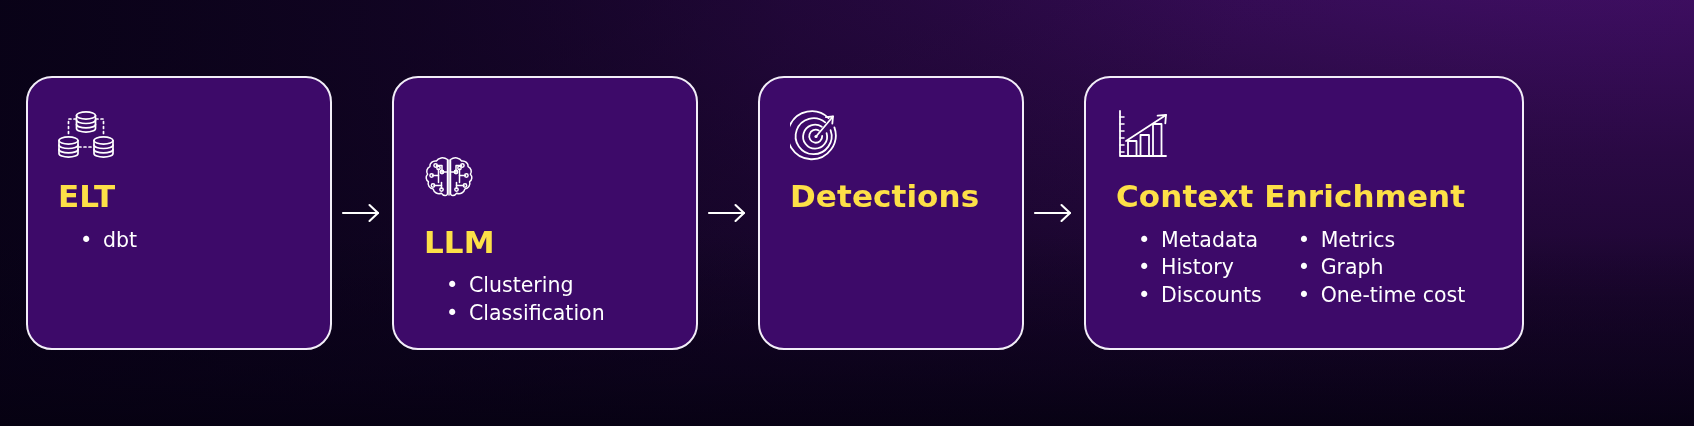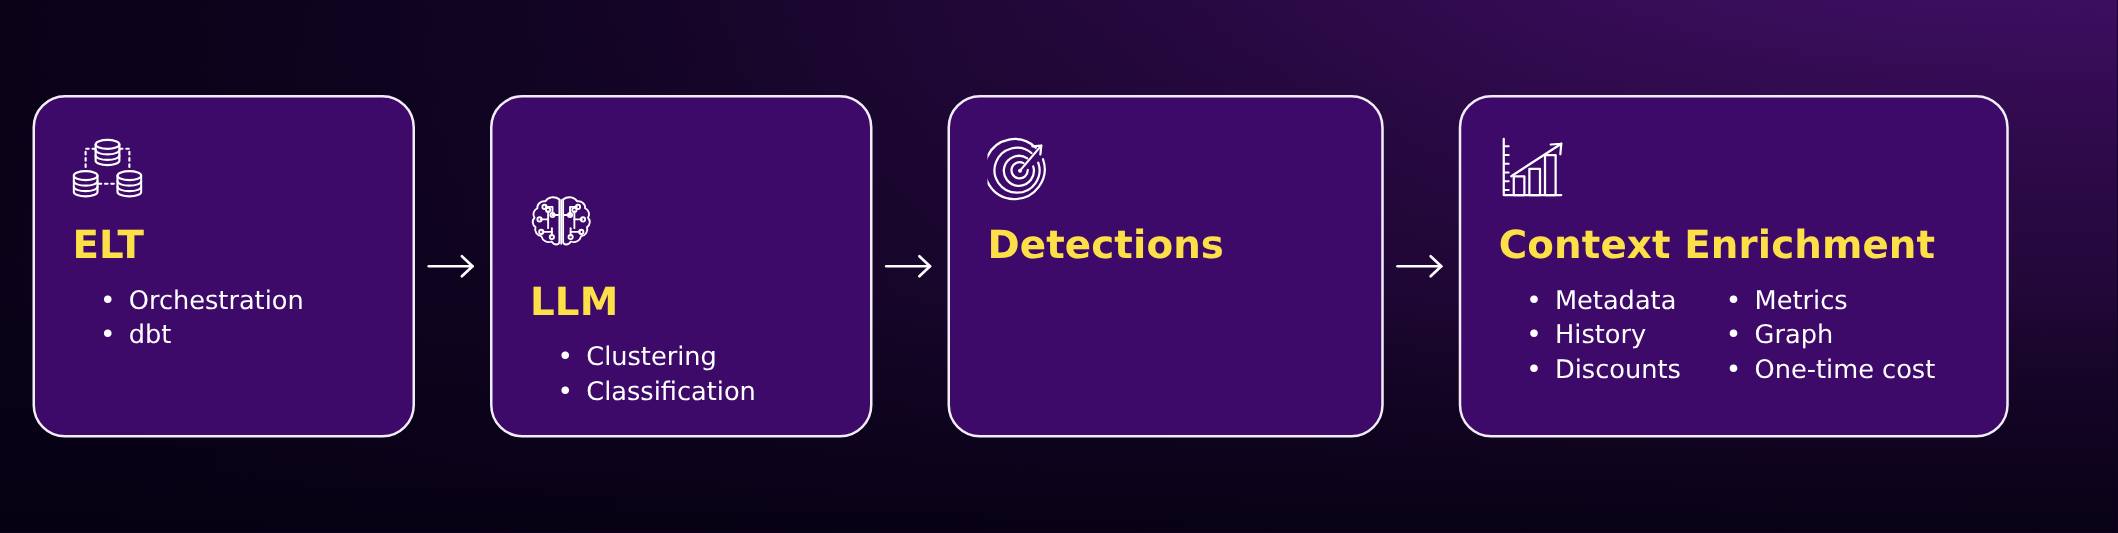--- a/index.html
+++ b/index.html
@@ -67,21 +67,21 @@
     background: #3d0a69;
     border: 2px solid #f2eef8;
     border-radius: 26px;
     padding: 28px 24px 20px 30px;
     display: flex;
     flex-direction: column;
     flex: 0 0 auto;
   }
   .card.w-elt     { width: 306px; }
   .card.w-llm     { width: 306px; justify-content: flex-end; }
-  .card.w-det     { width: 349px; }
+  .card.w-det     { width: 266px; }
   .card.w-ctx     { width: 440px; }
 
   .arrow {
     flex: 0 0 auto;
     width: 60px;
     height: 40px;
     display: flex;
     align-items: center;
     justify-content: center;
     color: #ffffff;
@@ -165,21 +165,20 @@
         <path d="M36 40.4 C36 42.4 40.3 43.9 45.5 43.9 C50.7 43.9 55 42.4 55 40.4"></path>
 
         <path d="M18 10 L10.5 10 L10.5 27" stroke-dasharray="2 3"></path>
         <path d="M38 10 L45.5 10 L45.5 27" stroke-dasharray="2 3"></path>
         <path d="M21 38 L35 38" stroke-dasharray="2 3"></path>
       </svg>
     </div>
     <div class="card-title">ELT</div>
     <div class="bullets-area">
       <ul class="bullets">
-        <li>Orchestration</li>
         <li>dbt</li>
       </ul>
     </div>
   </div>
 
   <div class="arrow">
     <svg width="42" height="22" viewBox="0 0 42 22" fill="none" stroke="#ffffff" stroke-width="2.1" stroke-linecap="round" stroke-linejoin="round">
       <path d="M2 11 H37"></path>
       <path d="M28.5 3 L37 11 L28.5 19"></path>
     </svg>

